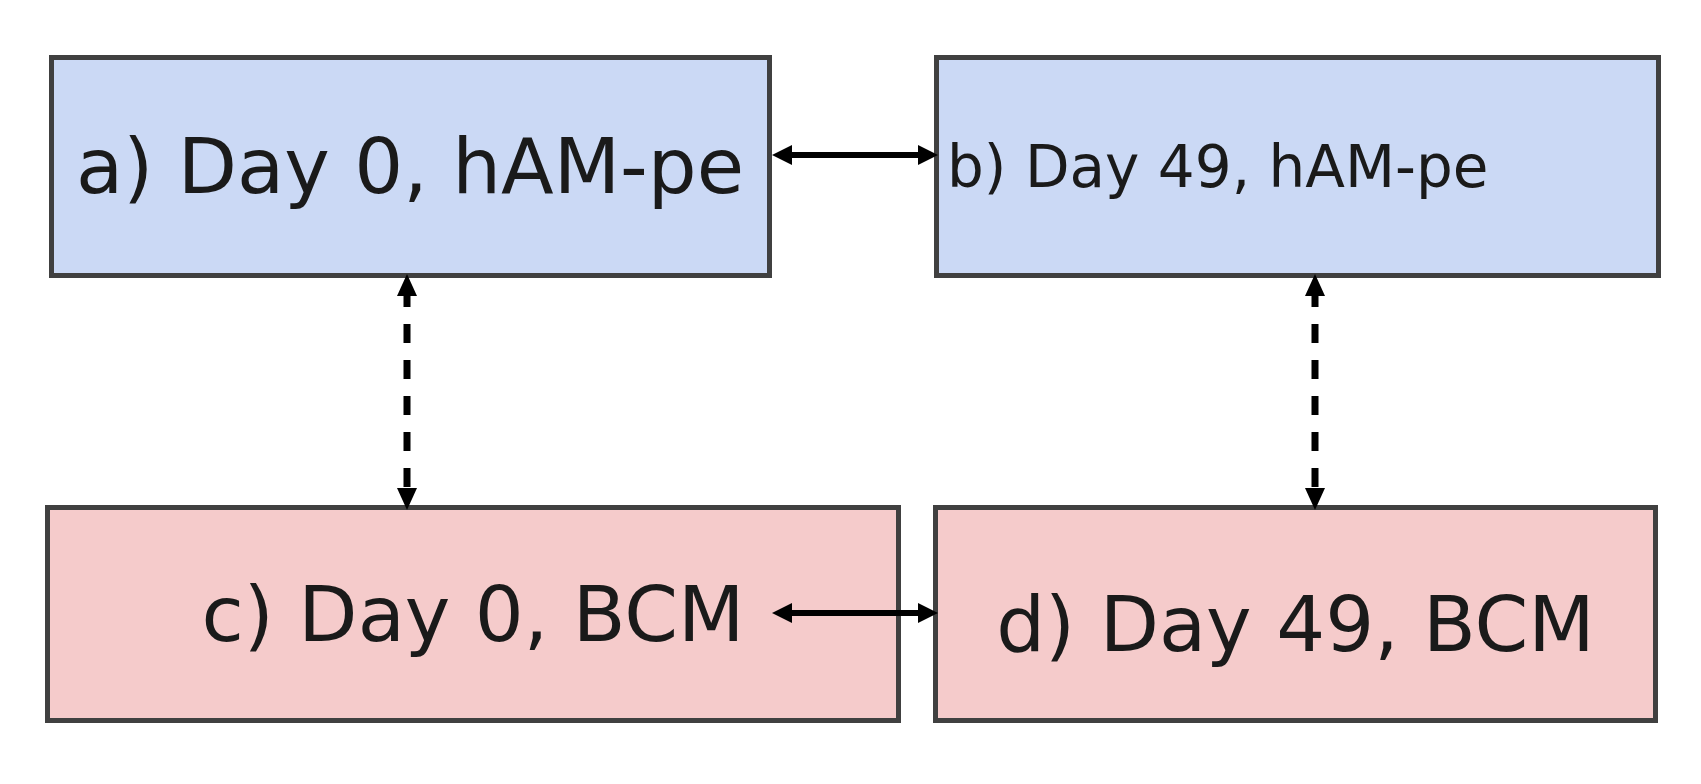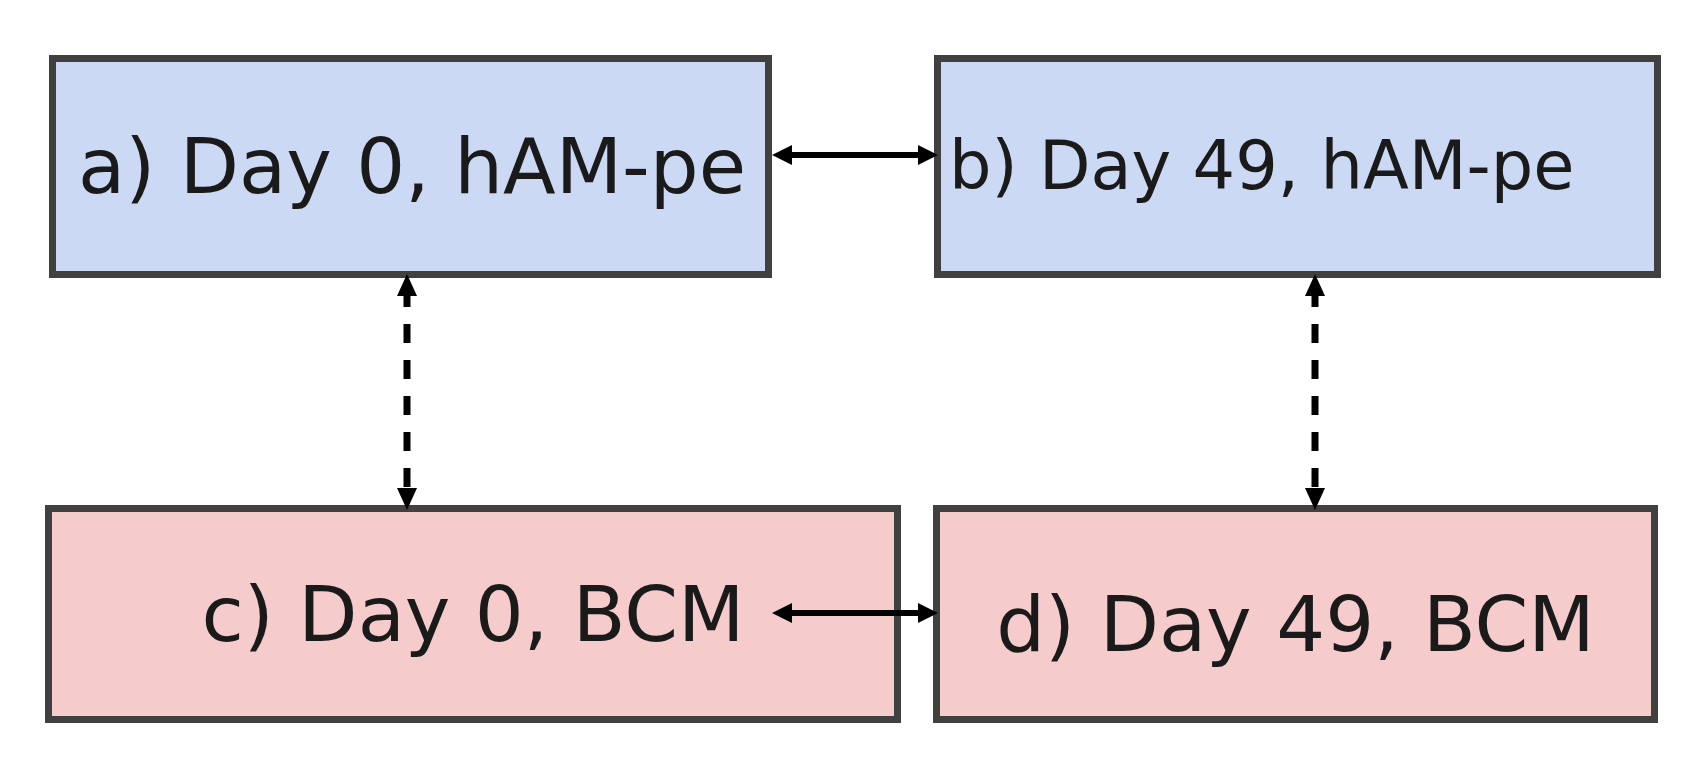--- a/index.html
+++ b/index.html
@@ -14,21 +14,21 @@
   #canvas {
     position: relative;
     width: 1701px;
     height: 784px;
     background: #ffffff;
     overflow: hidden;
   }
   .node {
     position: absolute;
     box-sizing: border-box;
-    border: 7px solid #404040;
+    border: 5px solid #404040;
     display: flex;
     align-items: center;
     color: #1a1a1a;
     font-family: "DejaVu Sans", sans-serif;
     font-weight: 400;
     line-height: 1;
     white-space: nowrap;
   }
   .node-label {
     display: block;
@@ -54,21 +54,21 @@
   #node-b {
     left: 934px;
     top: 55px;
     width: 727px;
     height: 223px;
     background: #cbd9f5;
     justify-content: flex-start;
     padding-left: 8px;
   }
   #node-b .node-label {
-    font-size: 67px;
+    font-size: 58px;
     text-align: left;
   }
 
   
   #node-c {
     left: 45px;
     top: 505px;
     width: 856px;
     height: 218px;
     background: #f5cbcb;

